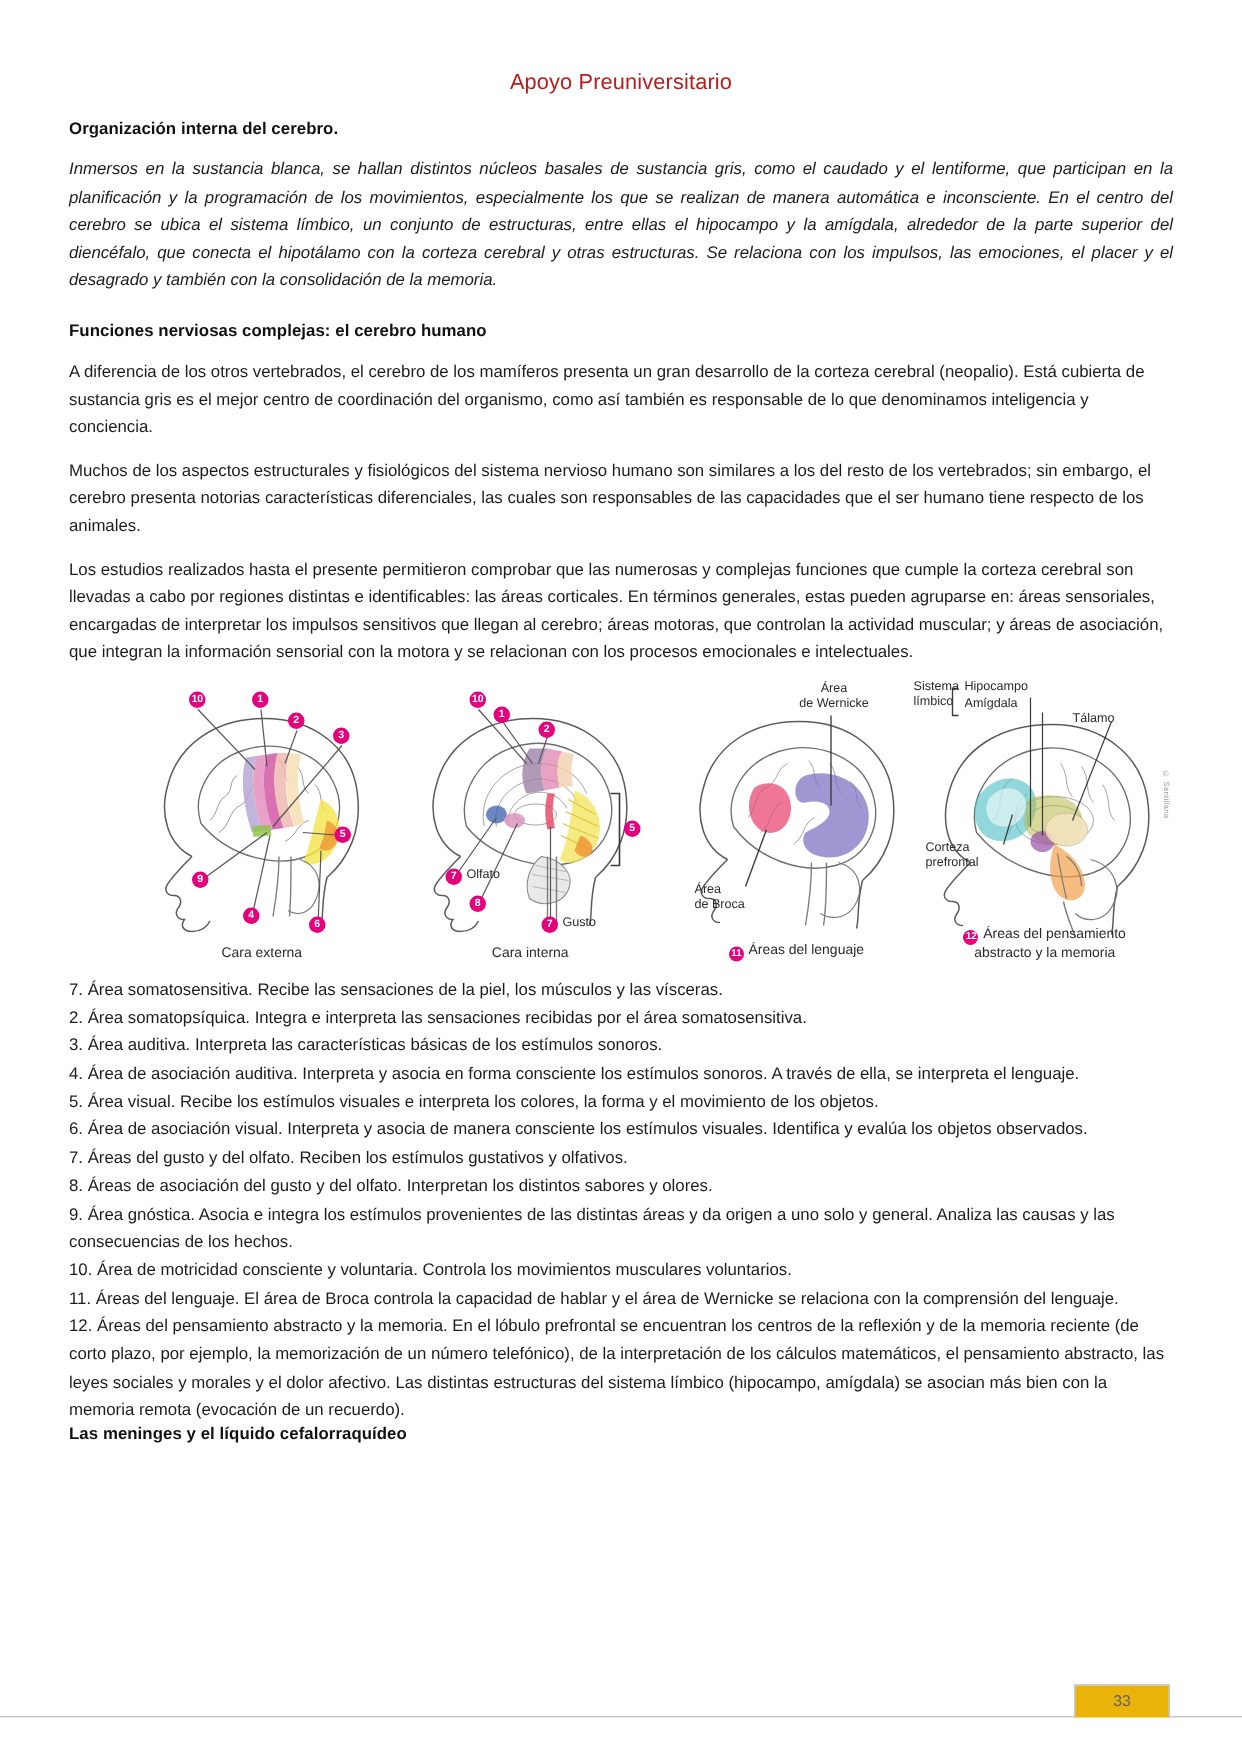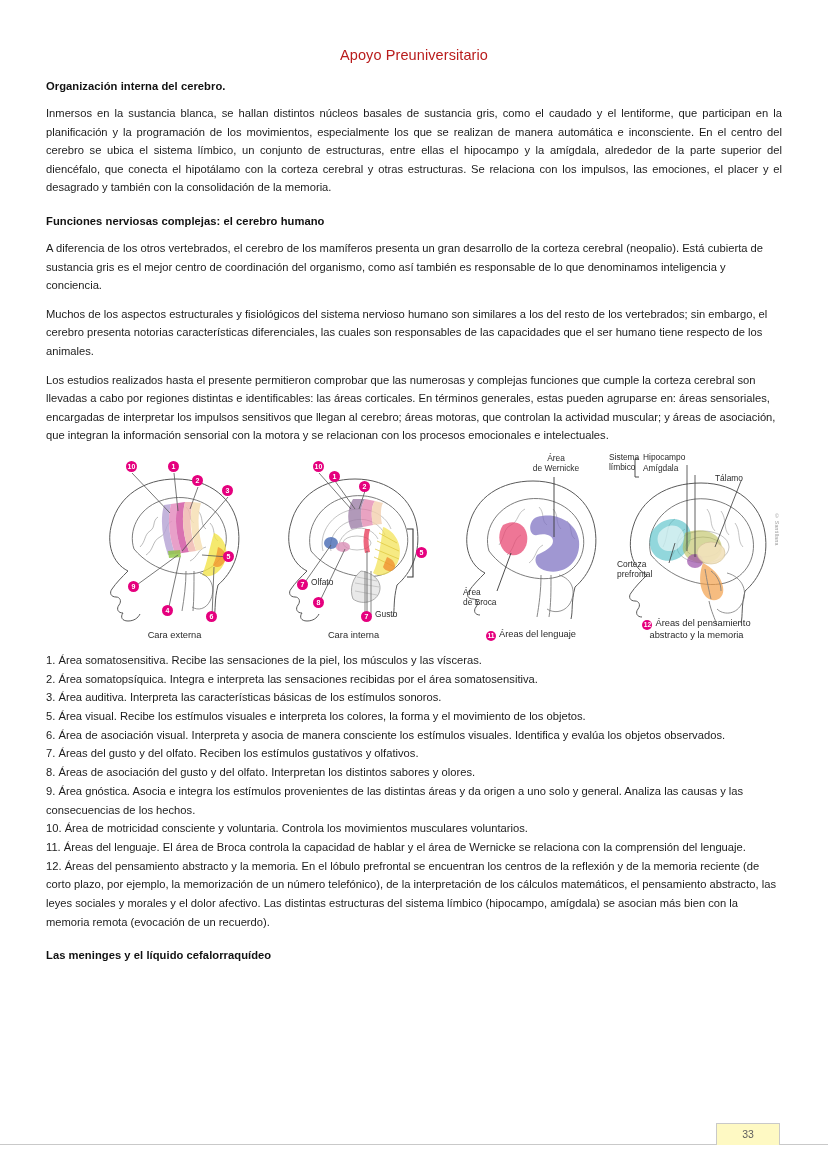--- a/index.html
+++ b/index.html
@@ -53,21 +53,21 @@
     letter-spacing: .05px;
   }
   h2.sec.spaced { margin-top: 18px; }
 
   p.para {
     font-size: 11.2px;
     line-height: 18.6px;
     margin: 0 0 10px 0;
     color: #1c1c1c;
   }
-  p.para.just { text-align: justify; }
+  p.para.just { text-align: justify; font-style: italic; }
   p.para.tight { margin-bottom: 0; }
 
   .list-block { margin-top: 4px; }
   .list-block .li {
     font-size: 11.2px;
     line-height: 18.7px;
     margin: 0;
     color: #1c1c1c;
   }
 
@@ -167,21 +167,21 @@
     top: 12px;
     width: 64px;
     height: 22px;
     border: 1px solid #c9c9c9;
     border-bottom: none;
     box-sizing: border-box;
     text-align: center;
     font-size: 10.5px;
     line-height: 21px;
     color: #5e5e5e;
-    background: #fef9c3;
+    background: #eab308;
   }
 </style>
 </head>
 <body>
 
 <div id="page">
 
   <div class="header">
     <span>Apoyo Preuniversitario</span>
   </div>
@@ -445,34 +445,35 @@
 
         <div class="panel-caption">
           <span class="numdot">12</span><span>Áreas del pensamiento</span><br>
           <span>abstracto y la memoria</span>
         </div>
       </div>
 
     </div>
 
     <div class="list-block">
-      <p class="li">1. Área somatosensitiva. Recibe las sensaciones de la piel, los músculos y las vísceras.</p>
+      <p class="li">7. Área somatosensitiva. Recibe las sensaciones de la piel, los músculos y las vísceras.</p>
       <p class="li">2. Área somatopsíquica. Integra e interpreta las sensaciones recibidas por el área somatosensitiva.</p>
       <p class="li">3. Área auditiva. Interpreta las características básicas de los estímulos sonoros.</p>
+      <p class="li">4. Área de asociación auditiva. Interpreta y asocia en forma consciente los estímulos sonoros. A través de ella, se interpreta el lenguaje.</p>
       <p class="li">5. Área visual. Recibe los estímulos visuales e interpreta los colores, la forma y el movimiento de los objetos.</p>
       <p class="li">6. Área de asociación visual. Interpreta y asocia de manera consciente los estímulos visuales. Identifica y evalúa los objetos observados.</p>
       <p class="li">7. Áreas del gusto y del olfato. Reciben los estímulos gustativos y olfativos.</p>
       <p class="li">8. Áreas de asociación del gusto y del olfato. Interpretan los distintos sabores y olores.</p>
       <p class="li">9. Área gnóstica. Asocia e integra los estímulos provenientes de las distintas áreas y da origen a uno solo y general. Analiza las causas y las consecuencias de los hechos.</p>
       <p class="li">10. Área de motricidad consciente y voluntaria. Controla los movimientos musculares voluntarios.</p>
       <p class="li">11. Áreas del lenguaje. El área de Broca controla la capacidad de hablar y el área de Wernicke se relaciona con la comprensión del lenguaje.</p>
       <p class="li">12. Áreas del pensamiento abstracto y la memoria. En el lóbulo prefrontal se encuentran los centros de la reflexión y de la memoria reciente (de corto plazo, por ejemplo, la memorización de un número telefónico), de la interpretación de los cálculos matemáticos, el pensamiento abstracto, las leyes sociales y morales y el dolor afectivo. Las distintas estructuras del sistema límbico (hipocampo, amígdala) se asocian más bien con la memoria remota (evocación de un recuerdo).</p>
     </div>
 
-    <h2 class="sec" style="margin-top:18px;">Las meninges y el líquido cefalorraquídeo</h2>
+    <h2 class="sec" style="">Las meninges y el líquido cefalorraquídeo</h2>
 
   </div>
 
   <div class="footer">
     <div class="footer-rule"></div>
     <div class="page-box">
       <span>33</span>
     </div>
     <div class="footer-rule-right"></div>
   </div>

